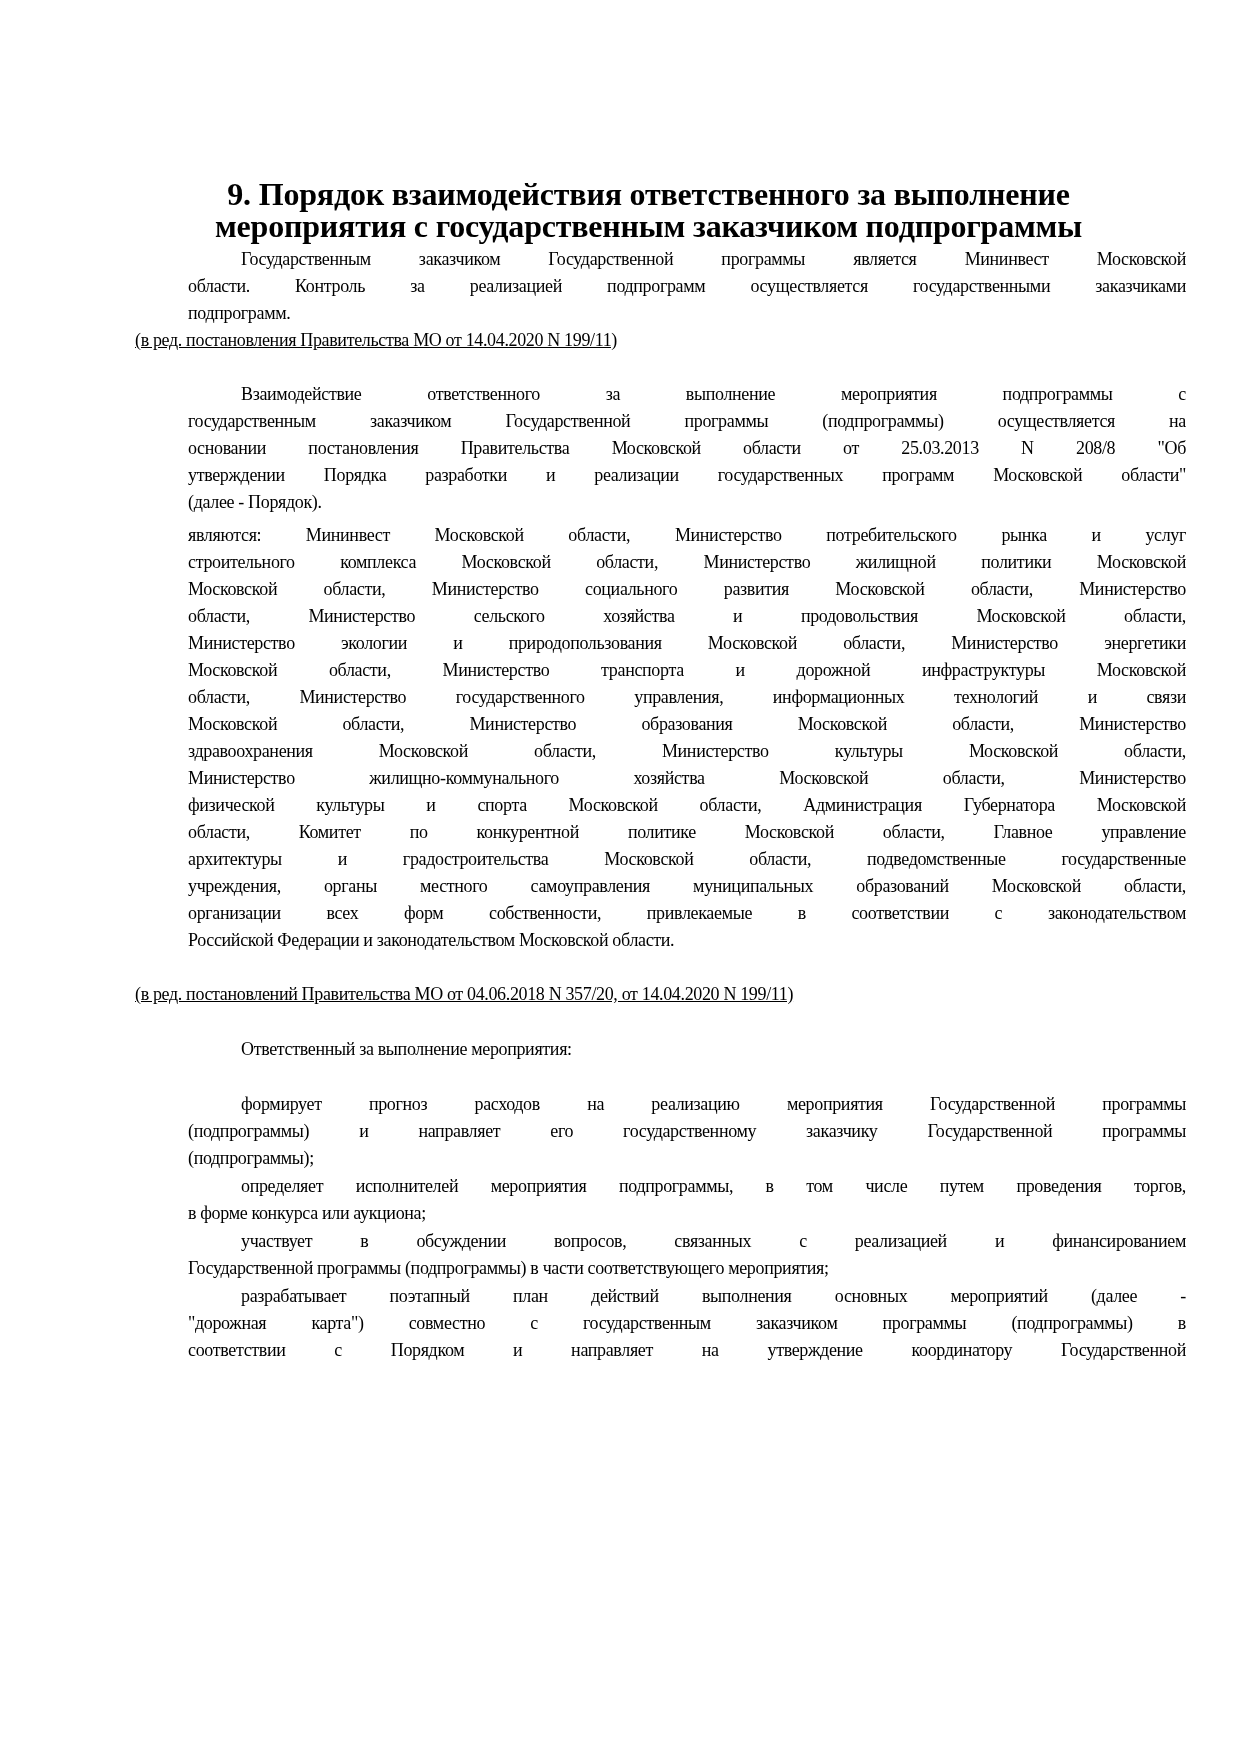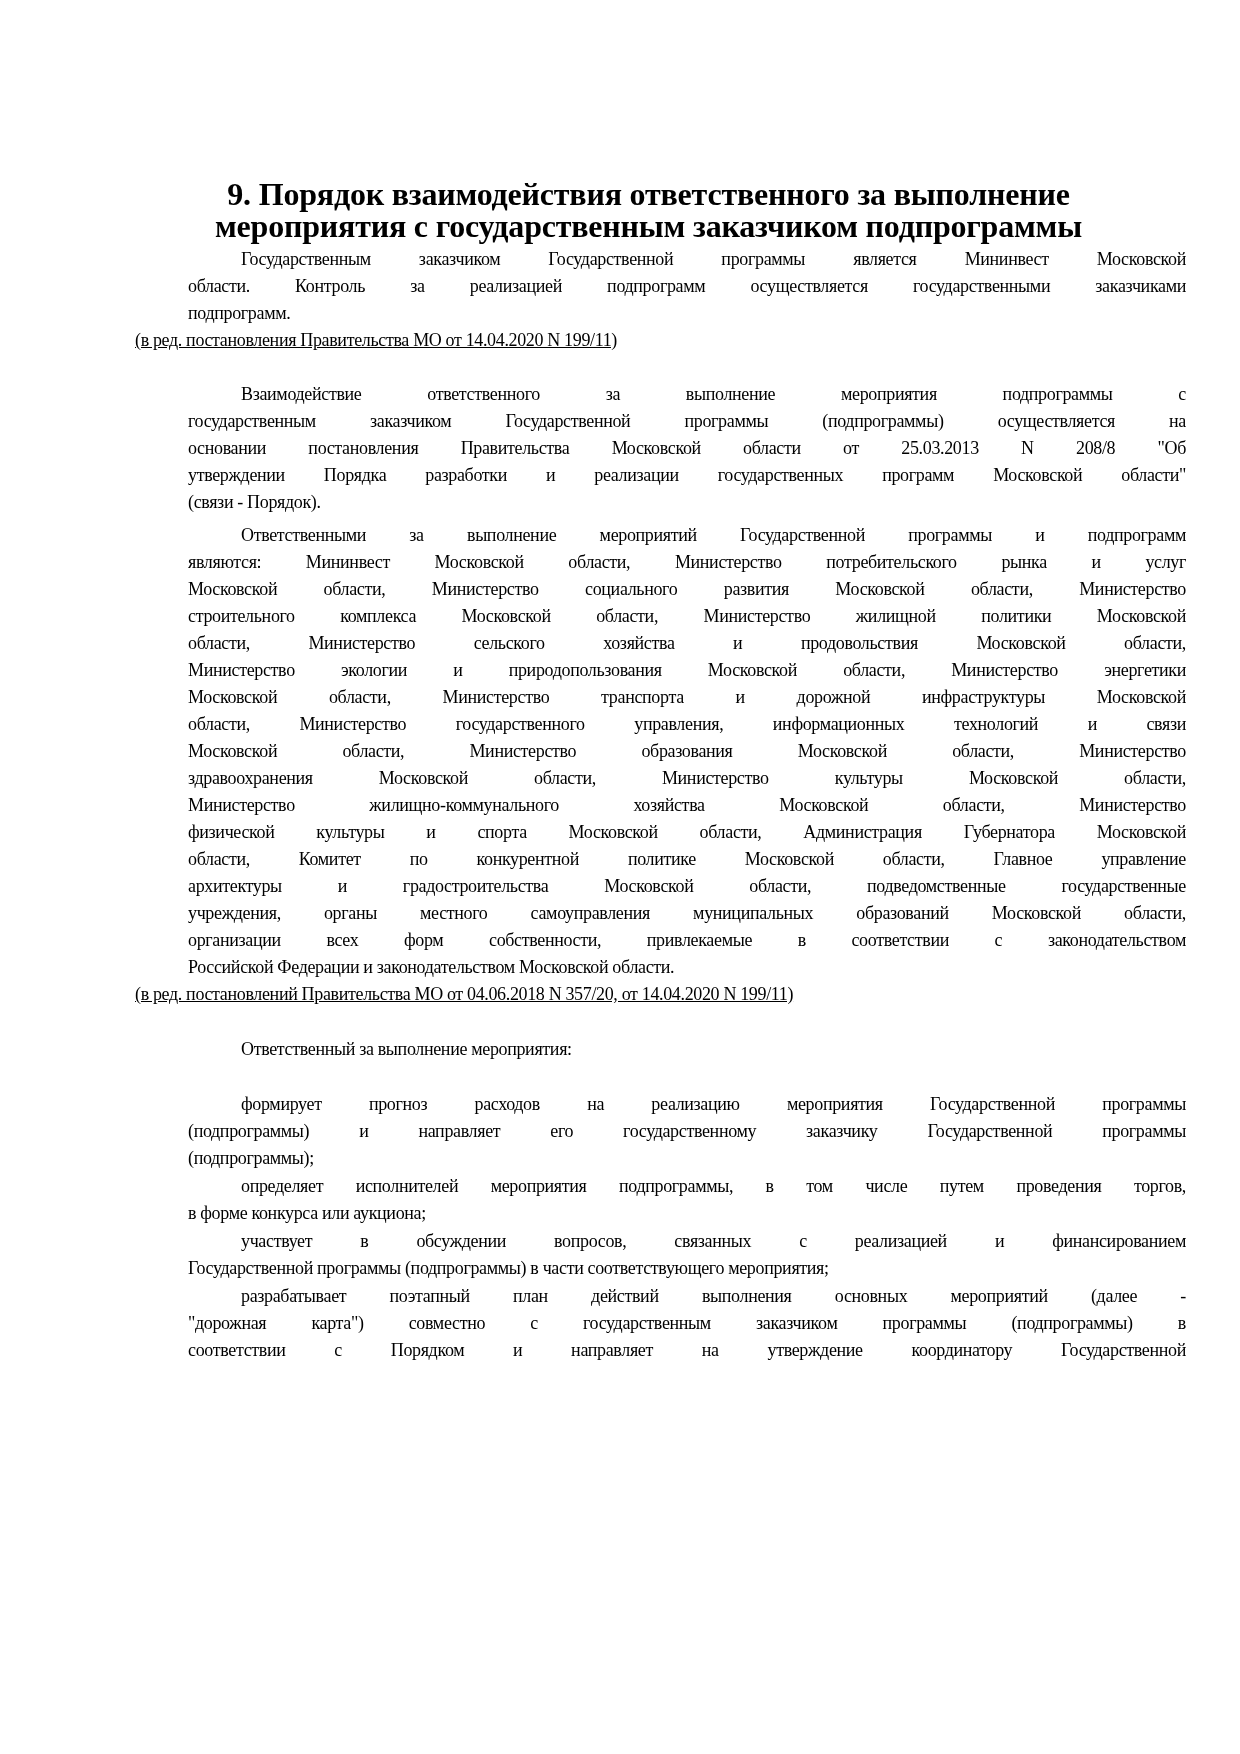--- a/index.html
+++ b/index.html
@@ -82,28 +82,27 @@
 
   <div class="para noindent" style="top:327px;">
     <span class="left">(в ред. постановления Правительства МО от 14.04.2020 N 199/11)</span>
   </div>
 
   <div class="para" style="top:381px;">
     <span class="just first">Взаимодействие ответственного за выполнение мероприятия подпрограммы с</span>
     <span class="just">государственным заказчиком Государственной программы (подпрограммы) осуществляется на</span>
     <span class="just">основании постановления Правительства Московской области от 25.03.2013 N 208/8 "Об</span>
     <span class="just">утверждении Порядка разработки и реализации государственных программ Московской области"</span>
-    <span class="left">(связи - Порядок).</span>
+    <span class="left">(далее - Порядок).</span>
   </div>
 
   <div class="para" style="top:522px;">
-    <span class="just first">Ответственными за выполнение мероприятий Государственной программы и подпрограмм</span>
     <span class="just">являются: Мининвест Московской области, Министерство потребительского рынка и услуг</span>
+    <span class="just">строительного комплекса Московской области, Министерство жилищной политики Московской</span>
     <span class="just">Московской области, Министерство социального развития Московской области, Министерство</span>
-    <span class="just">строительного комплекса Московской области, Министерство жилищной политики Московской</span>
     <span class="just">области, Министерство сельского хозяйства и продовольствия Московской области,</span>
     <span class="just">Министерство экологии и природопользования Московской области, Министерство энергетики</span>
     <span class="just">Московской области, Министерство транспорта и дорожной инфраструктуры Московской</span>
     <span class="just">области, Министерство государственного управления, информационных технологий и связи</span>
     <span class="just">Московской области, Министерство образования Московской области, Министерство</span>
     <span class="just">здравоохранения Московской области, Министерство культуры Московской области,</span>
     <span class="just">Министерство жилищно-коммунального хозяйства Московской области, Министерство</span>
     <span class="just">физической культуры и спорта Московской области, Администрация Губернатора Московской</span>
     <span class="just">области, Комитет по конкурентной политике Московской области, Главное управление</span>
     <span class="just">архитектуры и градостроительства Московской области, подведомственные государственные</span>

